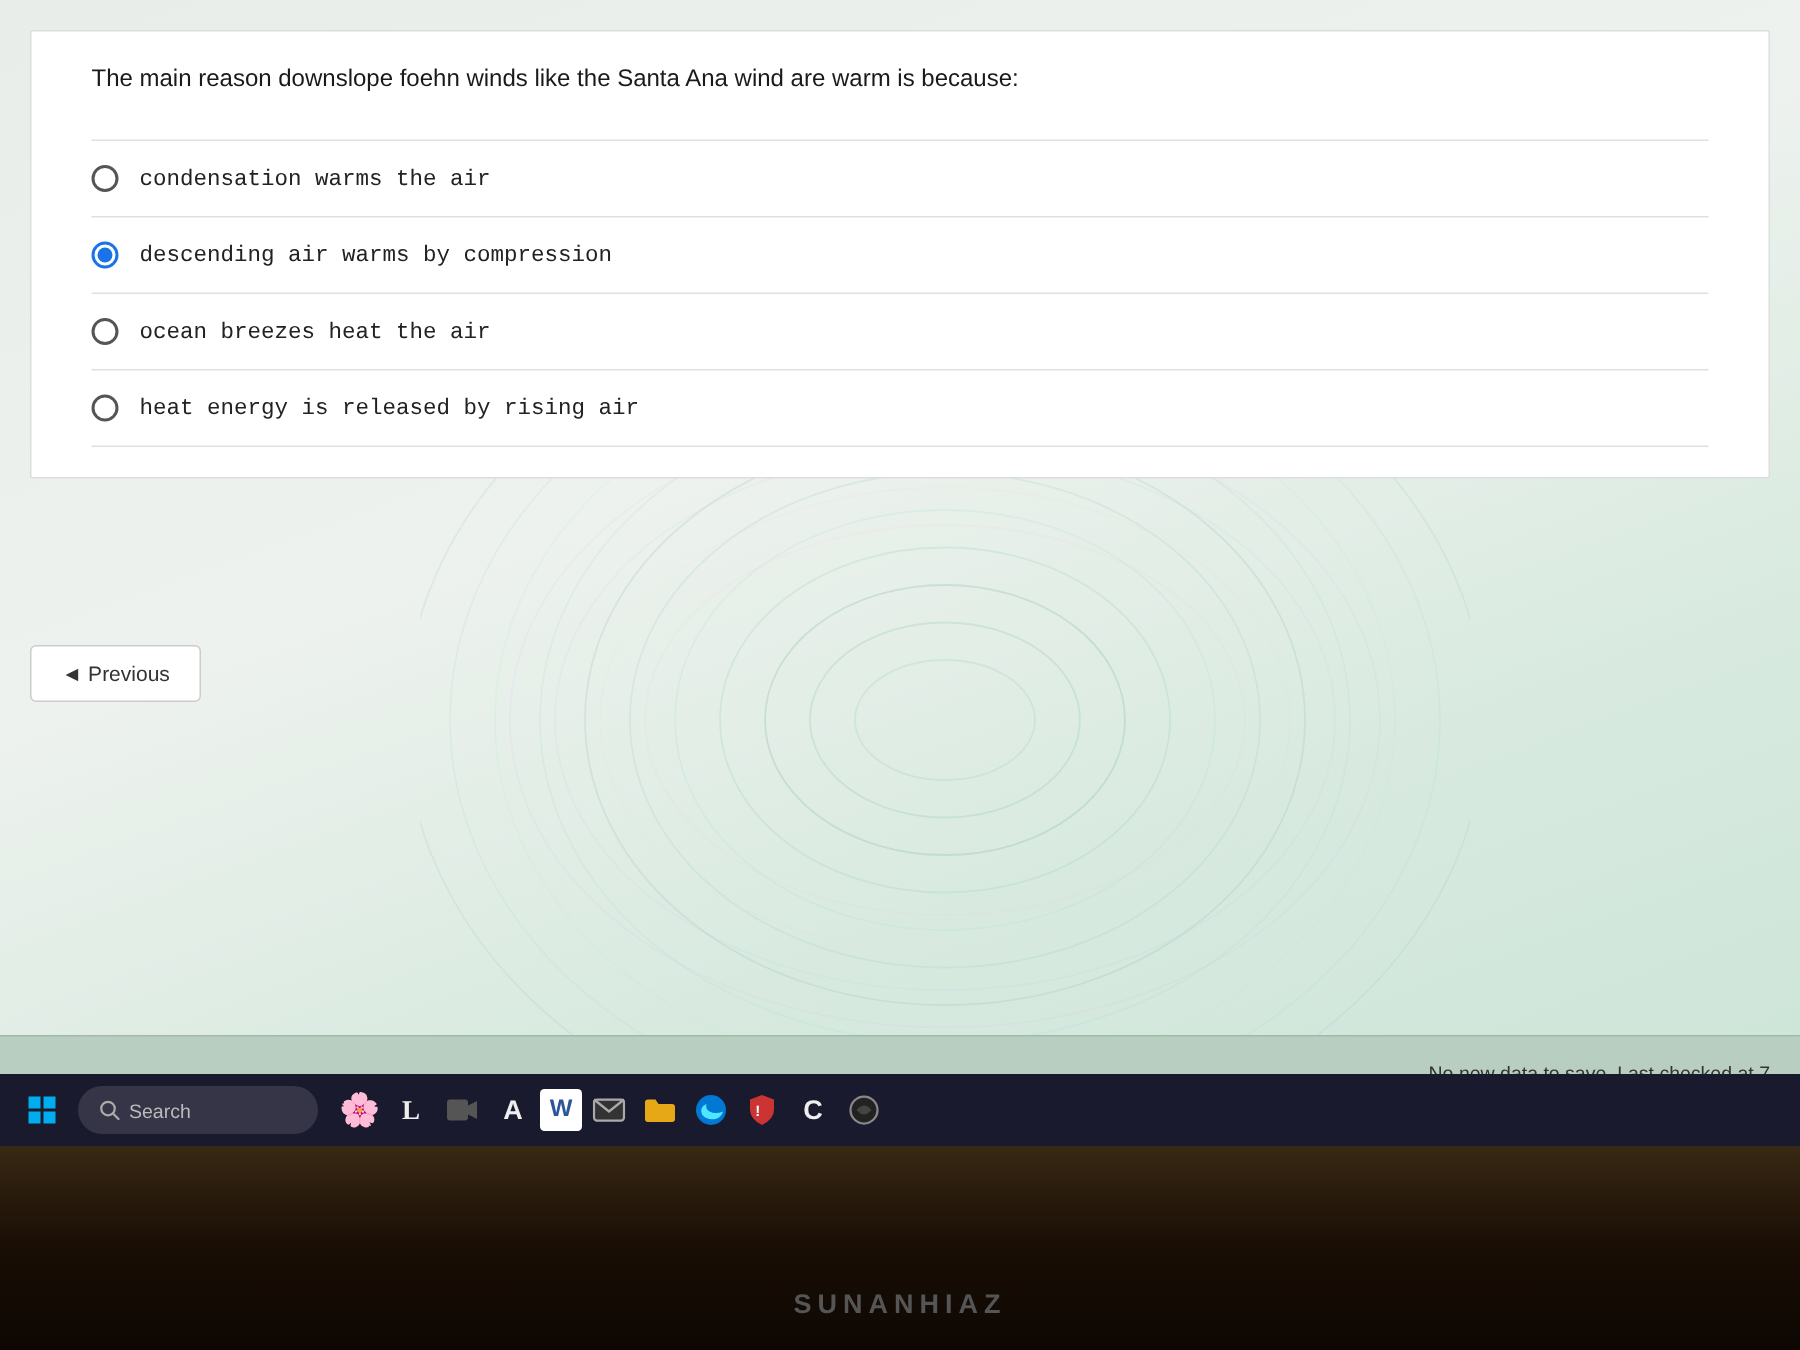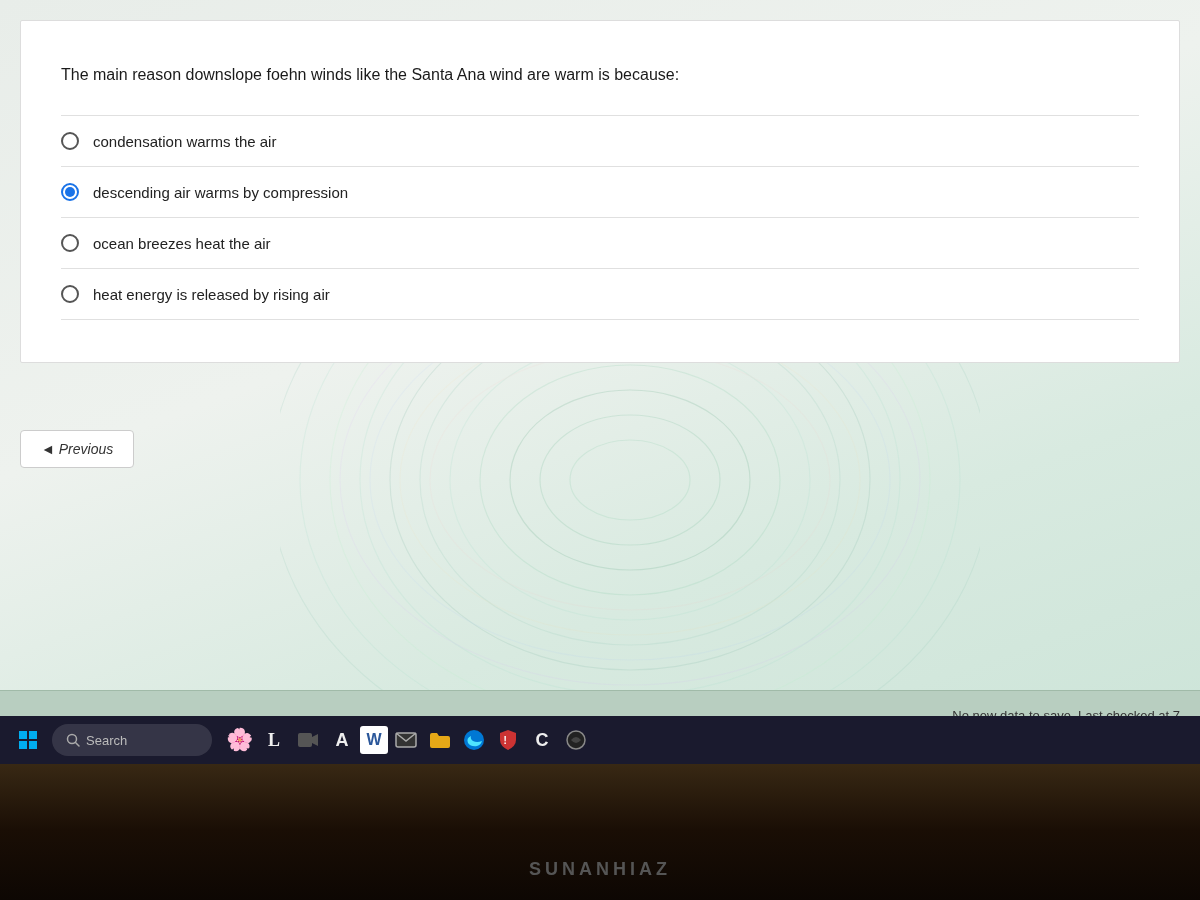--- a/index.html
+++ b/index.html
@@ -25,21 +25,21 @@
     }
 
     .quiz-container {
       position: absolute;
       top: 20px;
       left: 20px;
       right: 20px;
       background: #ffffff;
       border: 1px solid #ddd;
       border-radius: 2px;
-      padding: 42px 40px;
+      padding: 20px 40px;
     }
 
     .question-text {
       font-size: 16px;
       color: #1a1a1a;
       margin-bottom: 28px;
       line-height: 1.5;
       font-weight: 400;
     }
 
@@ -57,20 +57,21 @@
     }
 
     .option-item label {
       display: flex;
       align-items: center;
       gap: 14px;
       cursor: pointer;
       font-size: 15px;
       color: #222;
       width: 100%;
+      font-family: Liberation Mono, monospace;
     }
 
     
     .radio-circle {
       width: 18px;
       height: 18px;
       border-radius: 50%;
       border: 2px solid #555;
       flex-shrink: 0;
       display: flex;
@@ -106,21 +107,20 @@
       align-items: center;
       gap: 6px;
       padding: 10px 20px;
       border: 1px solid #ccc;
       background: #fff;
       border-radius: 4px;
       cursor: pointer;
       font-size: 14px;
       color: #333;
       text-decoration: none;
-      font-style: italic;
     }
 
     
     .status-bar {
       position: absolute;
       top: 690px;
       left: 0;
       right: 0;
       height: 50px;
       background: #b8cec0;

